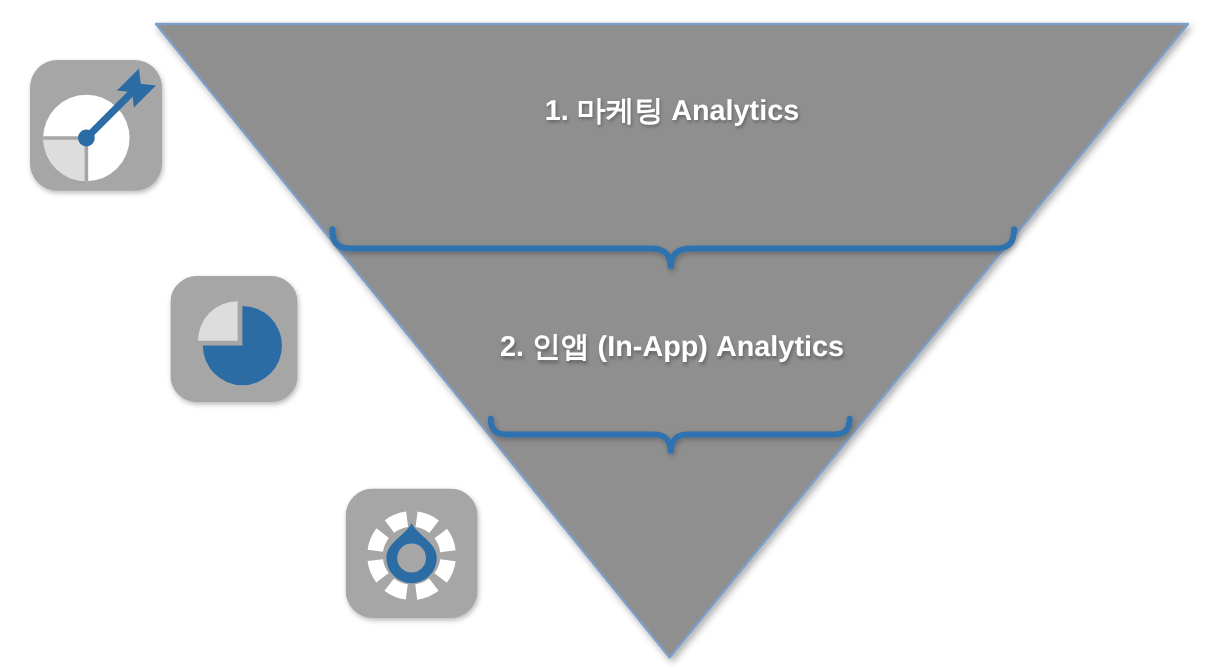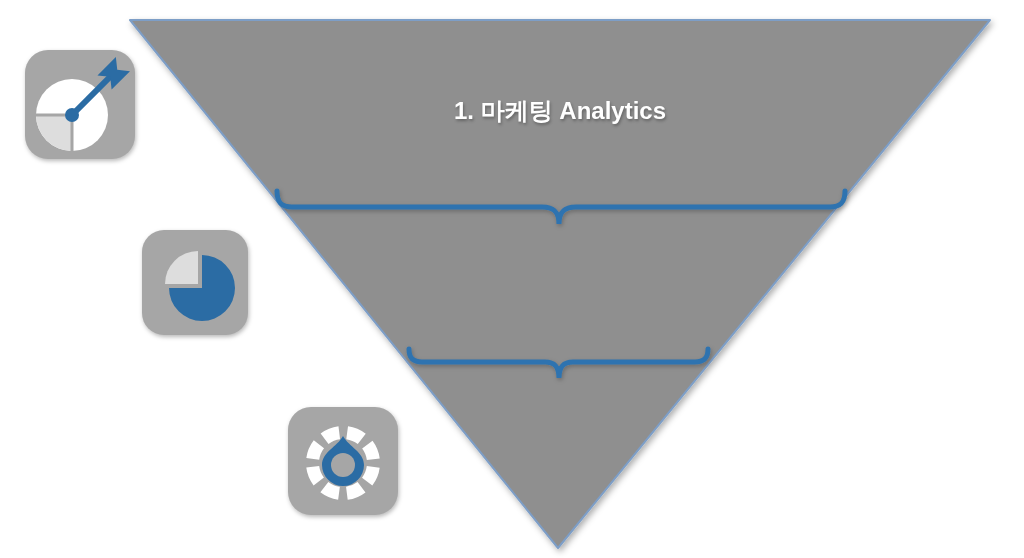--- a/index.html
+++ b/index.html
@@ -35,21 +35,21 @@
   .funnel-label{
     position:absolute;left:160px;width:800px;
     text-align:center;
     color:var(--color-label_text);
     font-weight:bold;
     font-size:24px;
     line-height:32px;
     text-shadow:1px 2px 3px rgba(0,0,0,0.30);
     white-space:pre-line;
   }
-  .funnel-label.level-1{top:77px;margin-top:18px;}
+  .funnel-label.level-1{top:77px;}
   .funnel-label.level-2{top:274px;}
   .funnel-label.level-3{top:403px;line-height:40px;}
   .icon{position:absolute;filter:drop-shadow(1px 2px 2px rgba(0,0,0,0.28));}
   .icon.icon-1{left:25px;top:50px;}
   .icon.icon-2{left:142px;top:230px;}
   .icon.icon-3{left:288px;top:407px;}
   .tile{fill:var(--color-icon_tile);}
   .accent-fill{fill:var(--color-icon_accent);}
   .white-fill{fill:var(--color-icon_white);}
   .light-fill{fill:var(--color-icon_light);}
@@ -80,20 +80,21 @@
     <polygon class="funnel-shape" points="130,20 990,20 558,548" filter="url(#soft)"></polygon>
 
     <path class="brace" filter="url(#soft-sm)" d="M277,191 C277,202 281,207 292,207 L542,207 C553,207 559,211 559,224
              C559,211 565,207 576,207 L830,207 C841,207 845,202 845,191"></path>
 
     <path class="brace" filter="url(#soft-sm)" d="M409,349 C409,358 413,362 422,362 L545,362 C554,362 559,366 559,378
              C559,366 564,362 573,362 L695,362 C704,362 708,358 708,349"></path>
   </svg>
 
   <div class="funnel-label level-1">1. 마케팅 Analytics</div>
+  <div class="funnel-label level-2">2. 인앱 (In-App) Analytics</div>
 
   <svg class="icon icon-1" width="110" height="109" viewBox="0 0 110 109">
     <rect class="tile" x="0" y="0" width="110" height="109" rx="23"></rect>
     <circle class="white-fill" cx="47" cy="65" r="36"></circle>
     <path class="light-fill" d="M47,65 L11,65 A36,36 0 0 0 47,101 Z"></path>
     <path class="divider" d="M11,65 H47 V101"></path>
     <g transform="translate(47,65) rotate(-45)">
       <rect class="accent-fill" x="0" y="-3" width="58" height="6"></rect>
       <polygon class="accent-fill" points="46,-10 72,-10 64,0 72,10 46,10 54,0"></polygon>
     </g>

